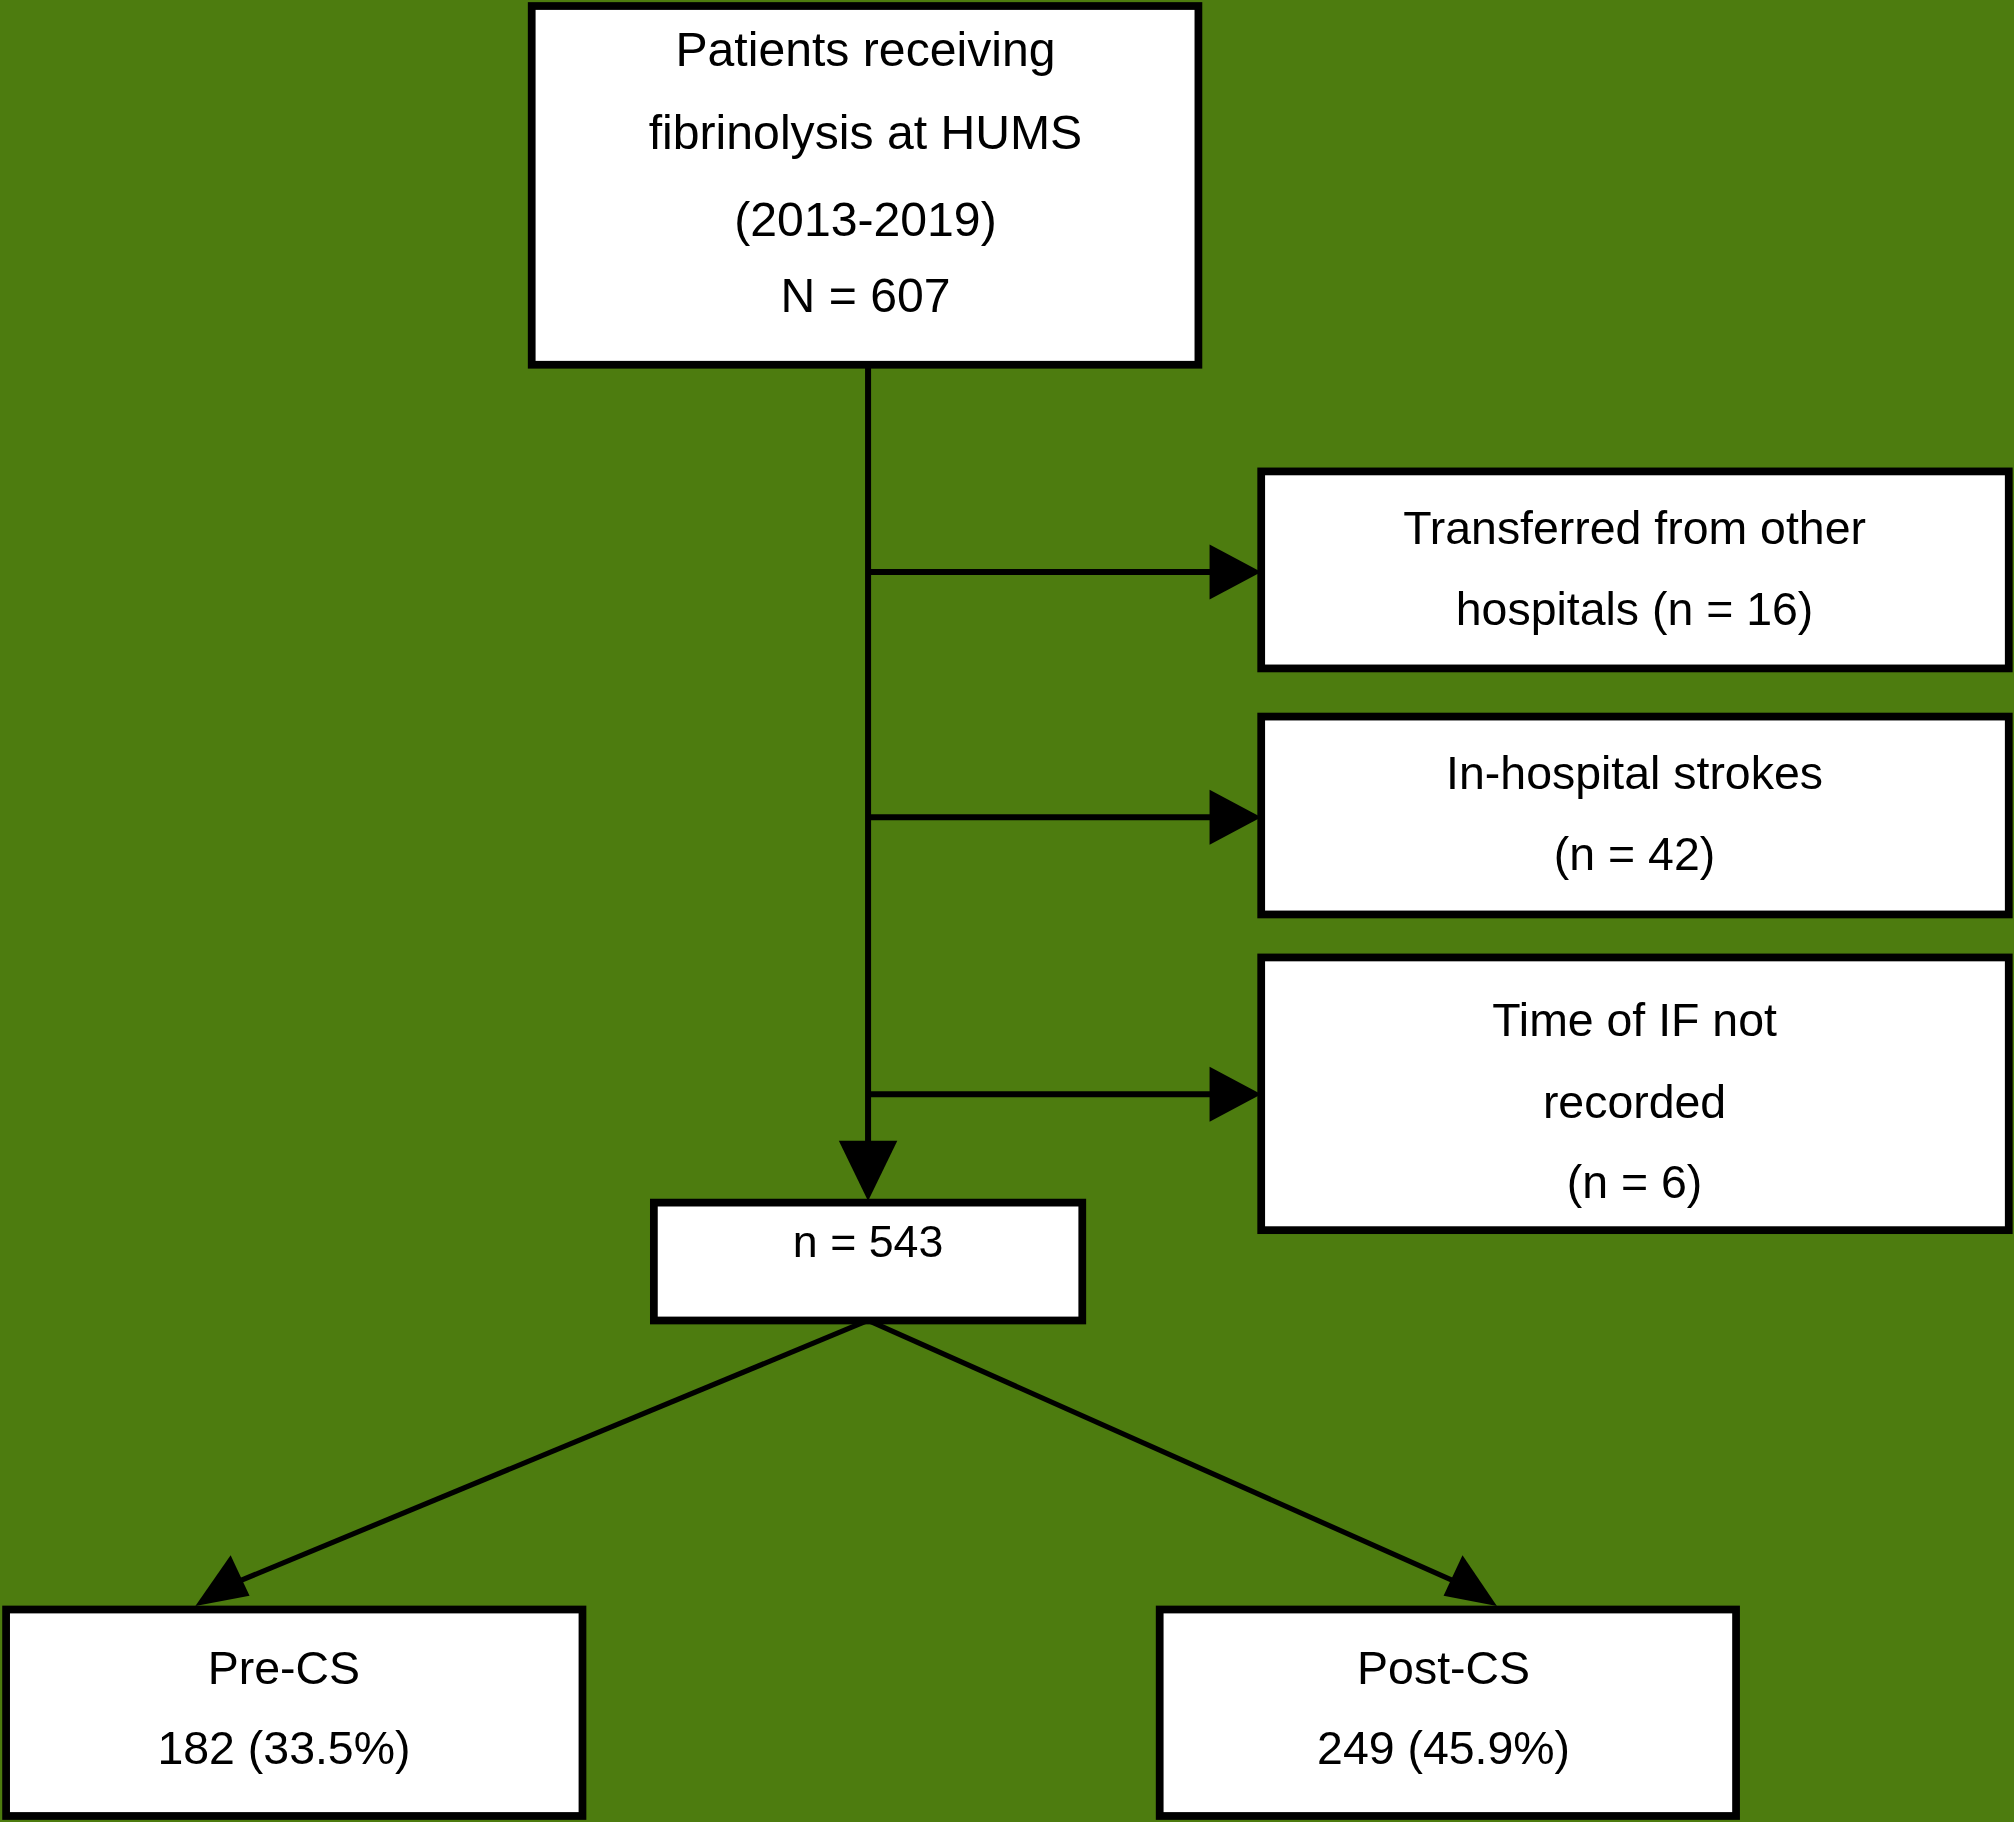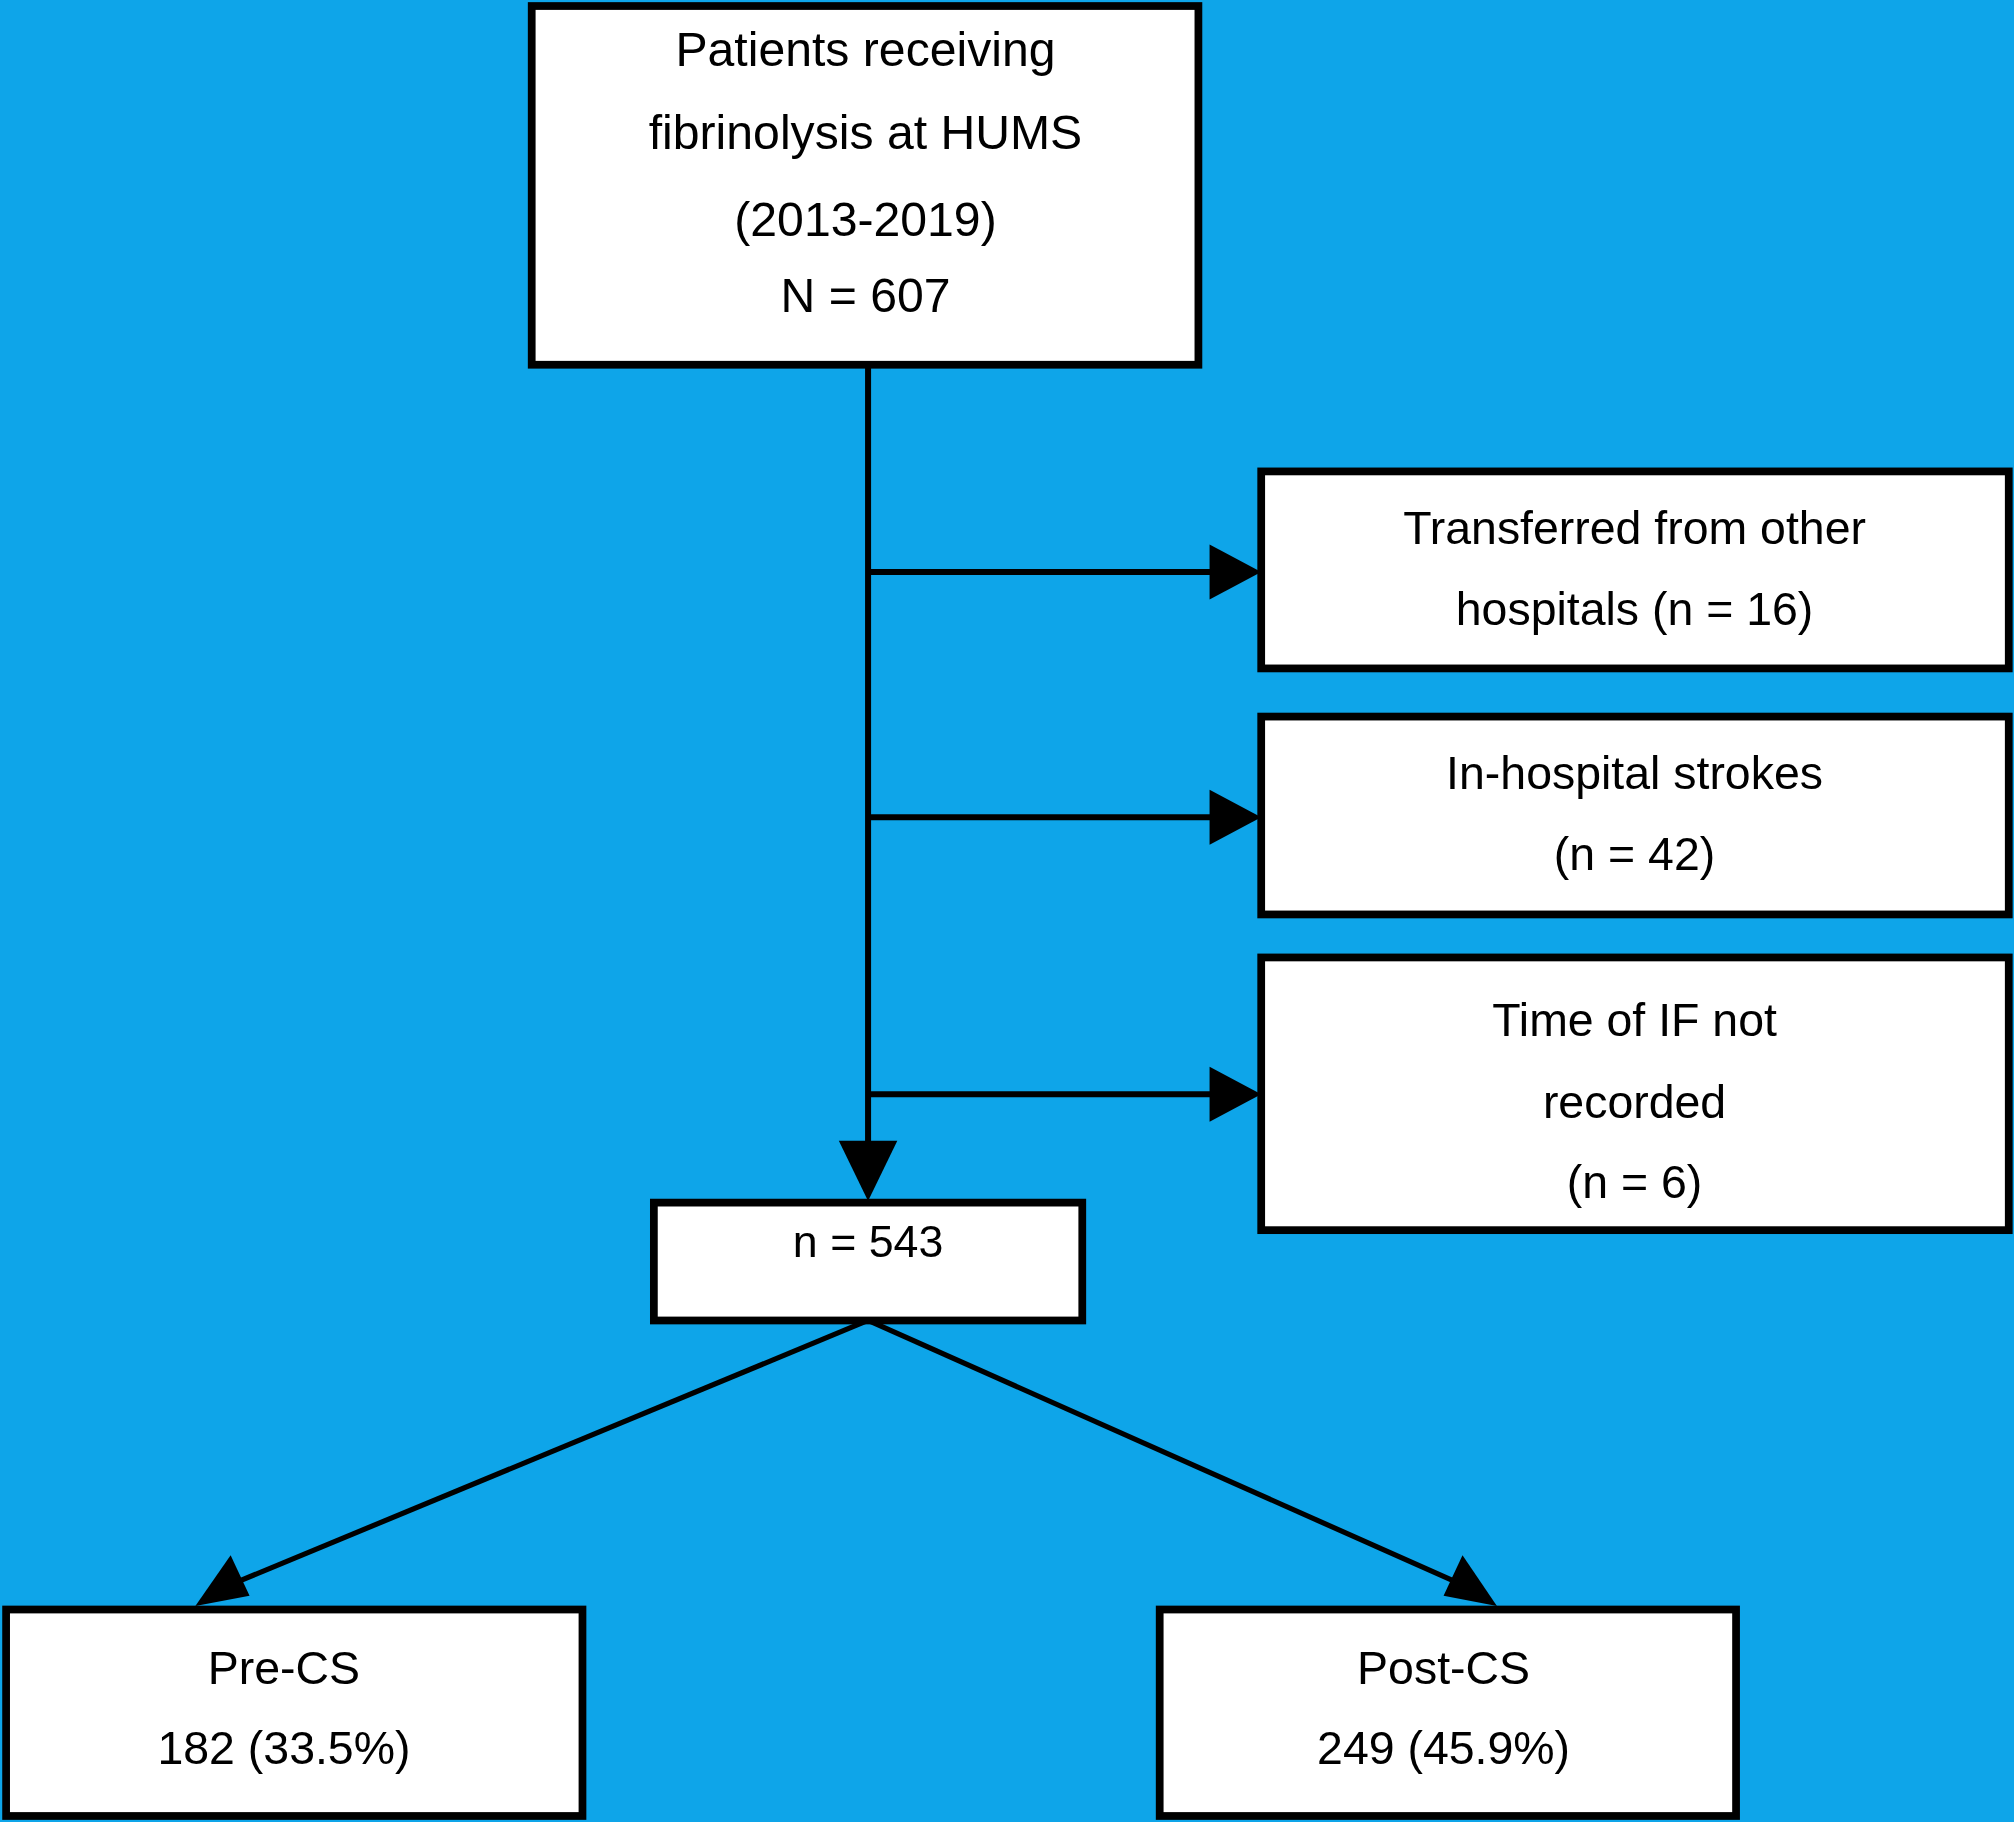--- a/index.html
+++ b/index.html
@@ -11,21 +11,21 @@
   body {
     width: 2014px;
     height: 1822px;
     overflow: hidden;
     font-family: "Liberation Sans", sans-serif;
   }
   #flowchart-root {
     position: relative;
     width: 2014px;
     height: 1822px;
-    background: #0ea5e9;
+    background: #4d7c0f;
   }
   svg.flow-svg {
     display: block;
     width: 2014px;
     height: 1822px;
   }
   .node-box {
     fill: #ffffff;
     stroke: #000000;
     stroke-width: 9;

